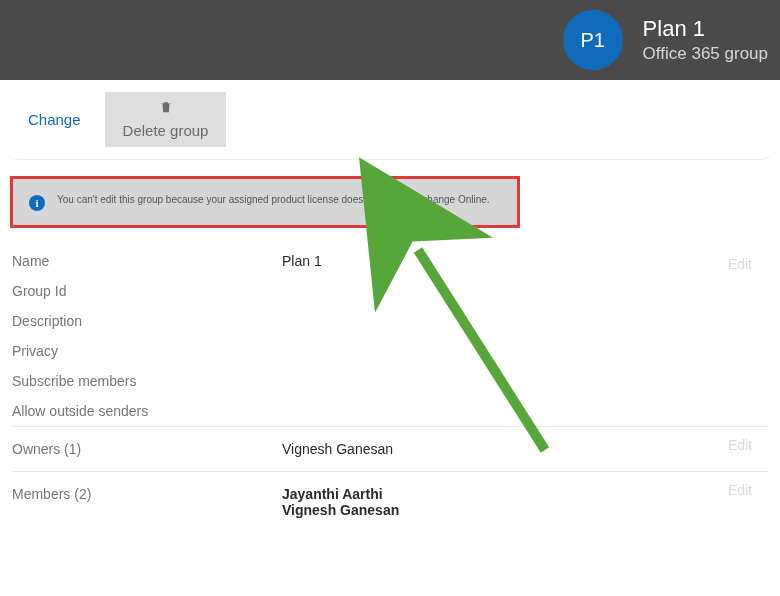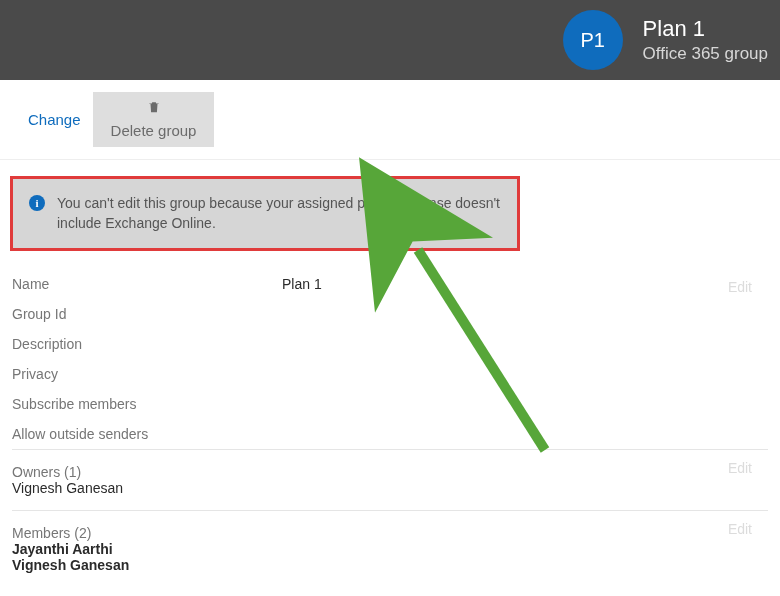--- a/index.html
+++ b/index.html
@@ -35,23 +35,24 @@
     font-weight: 400;
     margin-right: 20px;
     flex-shrink: 0;
   }
   .header-titles { display: flex; flex-direction: column; }
   .header-title { font-size: 22px; font-weight: 300; color: #fff; }
   .header-subtitle { font-size: 17px; color: #d7d7d7; margin-top: 2px; }
   .toolbar {
     display: flex;
     align-items: center;
-    gap: 12px;
+    gap: 24px;
     padding: 12px 28px;
     border-bottom: 1px solid #eee;
+    border-radius: 21px;
   }
   .link-change {
     color: #0f6cbd;
     font-size: 15px;
     cursor: pointer;
   }
   .btn-delete {
     background: #dedede;
     border: none;
     padding: 8px 18px;
@@ -75,30 +76,30 @@
     width: 510px;
     margin-bottom: 18px;
   }
   .alert-icon {
     width: 16px; height: 16px; border-radius: 50%;
     background: #0f6cbd; color: #fff;
     display: flex; align-items: center; justify-content: center;
     font-size: 11px; font-weight: bold; font-family: Georgia, serif;
     flex-shrink: 0; margin-top: 2px;
   }
-  .alert-text { color: #555; font-size: 14px; line-height: 1.45; }
+  .alert-text { color: #555; font-size: 10px; line-height: 1.45; }
   .fields { padding: 0 2px; margin-top: 15px; }
   .field-row {
     display: flex;
     align-items: flex-start;
     padding: 7px 0;
     font-size: 14px;
     position: relative;
   }
-  .field-row.bordered { border-top: 1px solid #e5e5e5; padding: 14px 0; flex-direction: column; }
+  .field-row.bordered { border-top: 1px solid #e5e5e5; padding: 14px 0; }
   .field-label { width: 270px; color: #767676; flex-shrink: 0; }
   .field-value { color: #2b2b2b; }
   .edit-link {
     position: absolute;
     right: 16px;
     top: 10px;
     color: #dcdcdc;
     font-size: 14px;
   }
   .multi-line span { display: block; font-weight: bold; }

